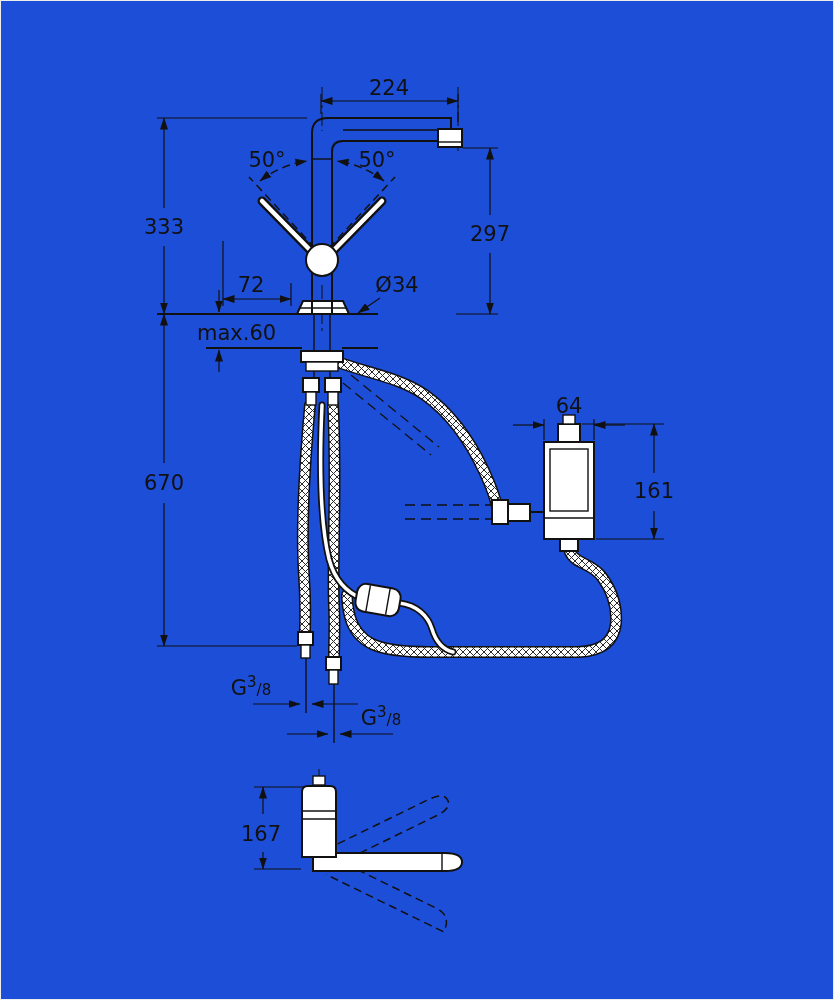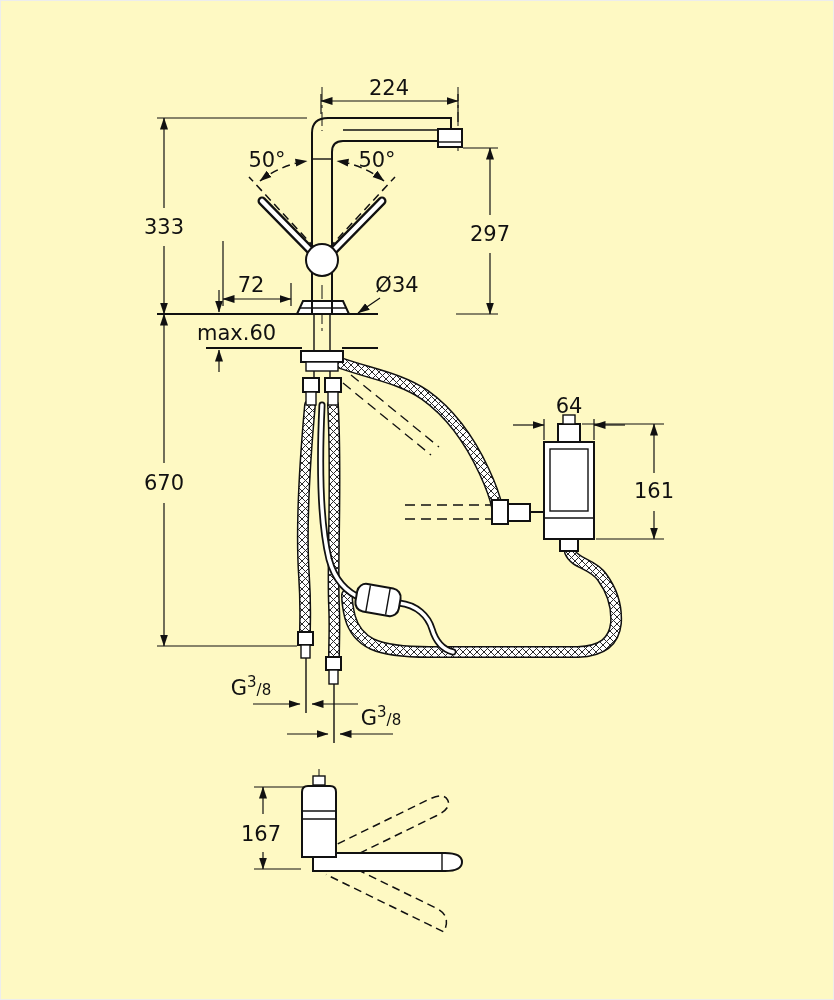--- a/index.html
+++ b/index.html
@@ -1,16 +1,16 @@
 <!DOCTYPE html>
 <html><head>
 <meta charset="utf-8">
 <style>
   html,body{margin:0;padding:0;background:#ffffff}
-  .stage{width:834px;height:1000px;margin:0 auto;background:#fef9c3;position:relative;border:1px solid #ededed;box-sizing:border-box}
+  .stage{width:834px;height:1000px;margin:0 auto;background:#1d4ed8;position:relative;border:1px solid #ededed;box-sizing:border-box}
   svg{display:block}
   .ln{stroke:#111;stroke-width:1.4;fill:none}
   .ln2{stroke:#111;stroke-width:2;fill:none}
   .lnw{fill:#ffffff;stroke:#111;stroke-width:2}
   .lnw1{fill:#ffffff;stroke:#111;stroke-width:1.4}
   .dimline{stroke:#111;stroke-width:1.2;fill:none}
   .dash{stroke:#111;stroke-width:1.5;fill:none;stroke-dasharray:8 5}
   .dash2{stroke:#111;stroke-width:1.3;fill:none;stroke-dasharray:10 6}
   .cl{stroke:#111;stroke-width:1;fill:none;stroke-dasharray:14 4 3 4}
   .hoseO{stroke:#111;stroke-width:12;fill:none;stroke-linecap:round;stroke-linejoin:round}

